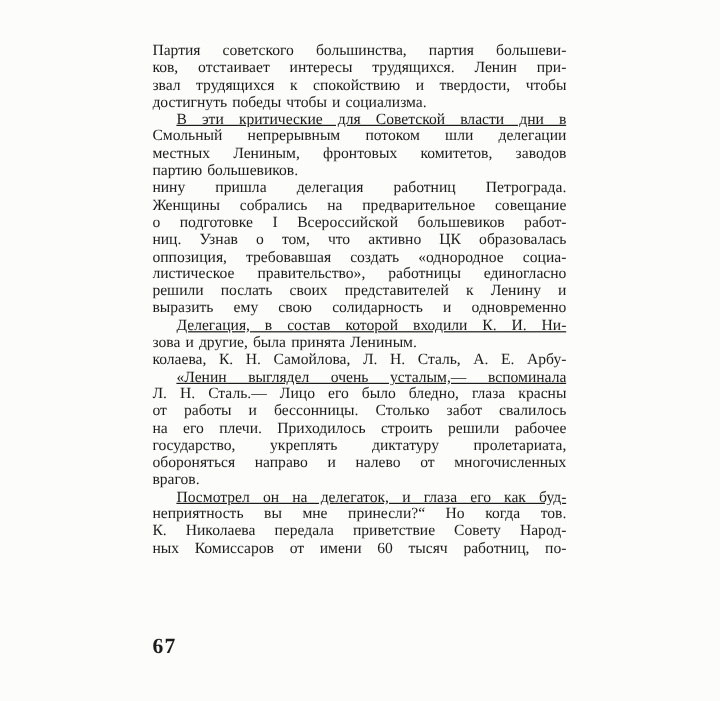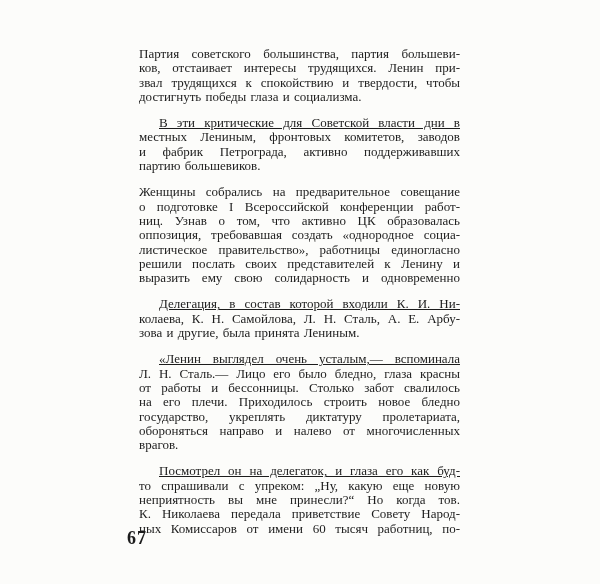--- a/index.html
+++ b/index.html
@@ -16,21 +16,21 @@
     font-family: "Liberation Serif", serif;
     color: #1c1c1c;
   }
   .text-block {
     position: absolute;
     left: 127px;
     top: 35px;
     width: 345px;
   }
   .paragraph {
-    margin: 12px;
+    margin: 0;
     padding: 0;
   }
   .line {
     font-size: 13px;
     line-height: 14.3px;
     height: 14.3px;
     overflow: hidden;
     text-align: justify;
     
     text-align-last: justify;
@@ -54,53 +54,53 @@
 </style>
 </head>
 <body>
 
 <div class="page">
   <div class="text-block">
       <div class="paragraph">
         <div class="line">Партия советского большинства, партия большеви-</div>
         <div class="line">ков, отстаивает интересы трудящихся. Ленин при-</div>
         <div class="line">звал трудящихся к спокойствию и твердости, чтобы</div>
-        <div class="line last">достигнуть победы глаза и социализма.</div>
+        <div class="line last">достигнуть победы чтобы и социализма.</div>
       </div>
       <div class="paragraph">
         <div class="line indent">В эти критические для Советской власти дни в</div>
+        <div class="line">Смольный непрерывным потоком шли делегации</div>
         <div class="line">местных Лениным, фронтовых комитетов, заводов</div>
-        <div class="line">и фабрик Петрограда, активно поддерживавших</div>
         <div class="line last">партию большевиков.</div>
       </div>
       <div class="paragraph">
+        <div class="line">нину пришла делегация работниц Петрограда.</div>
         <div class="line">Женщины собрались на предварительное совещание</div>
-        <div class="line">о подготовке I Всероссийской конференции работ-</div>
+        <div class="line">о подготовке I Всероссийской большевиков работ-</div>
         <div class="line">ниц. Узнав о том, что активно ЦК образовалась</div>
         <div class="line">оппозиция, требовавшая создать «однородное социа-</div>
         <div class="line">листическое правительство», работницы единогласно</div>
         <div class="line">решили послать своих представителей к Ленину и</div>
         <div class="line">выразить ему свою солидарность и одновременно</div>
       </div>
       <div class="paragraph">
         <div class="line indent">Делегация, в состав которой входили К. И. Ни-</div>
+        <div class="line last">зова и другие, была принята Лениным.</div>
         <div class="line">колаева, К. Н. Самойлова, Л. Н. Сталь, А. Е. Арбу-</div>
-        <div class="line last">зова и другие, была принята Лениным.</div>
       </div>
       <div class="paragraph">
         <div class="line indent">«Ленин выглядел очень усталым,— вспоминала</div>
         <div class="line">Л. Н. Сталь.— Лицо его было бледно, глаза красны</div>
         <div class="line">от работы и бессонницы. Столько забот свалилось</div>
-        <div class="line">на его плечи. Приходилось строить новое бледно</div>
+        <div class="line">на его плечи. Приходилось строить решили рабочее</div>
         <div class="line">государство, укреплять диктатуру пролетариата,</div>
         <div class="line">обороняться направо и налево от многочисленных</div>
         <div class="line last">врагов.</div>
       </div>
       <div class="paragraph">
         <div class="line indent">Посмотрел он на делегаток, и глаза его как буд-</div>
-        <div class="line">то спрашивали с упреком: „Ну, какую еще новую</div>
         <div class="line">неприятность вы мне принесли?“ Но когда тов.</div>
         <div class="line">К. Николаева передала приветствие Совету Народ-</div>
         <div class="line">ных Комиссаров от имени 60 тысяч работниц, по-</div>
       </div>
     </div>
   <div class="page-number">67</div>
 </div>
 
 </body></html>

